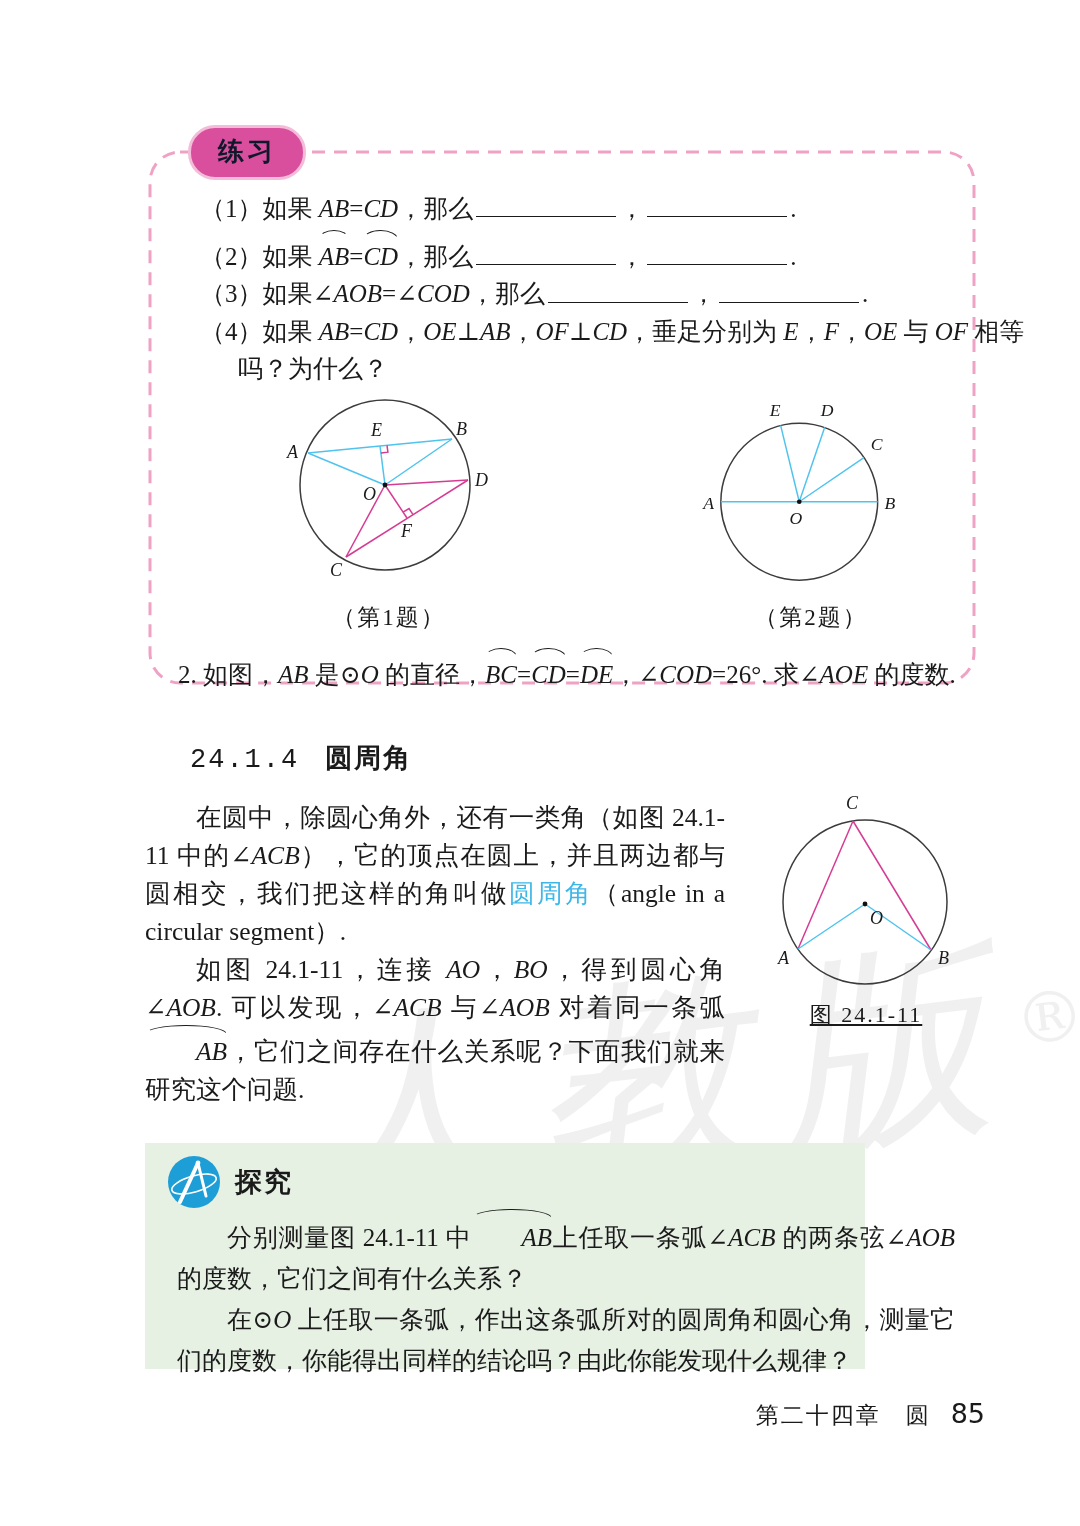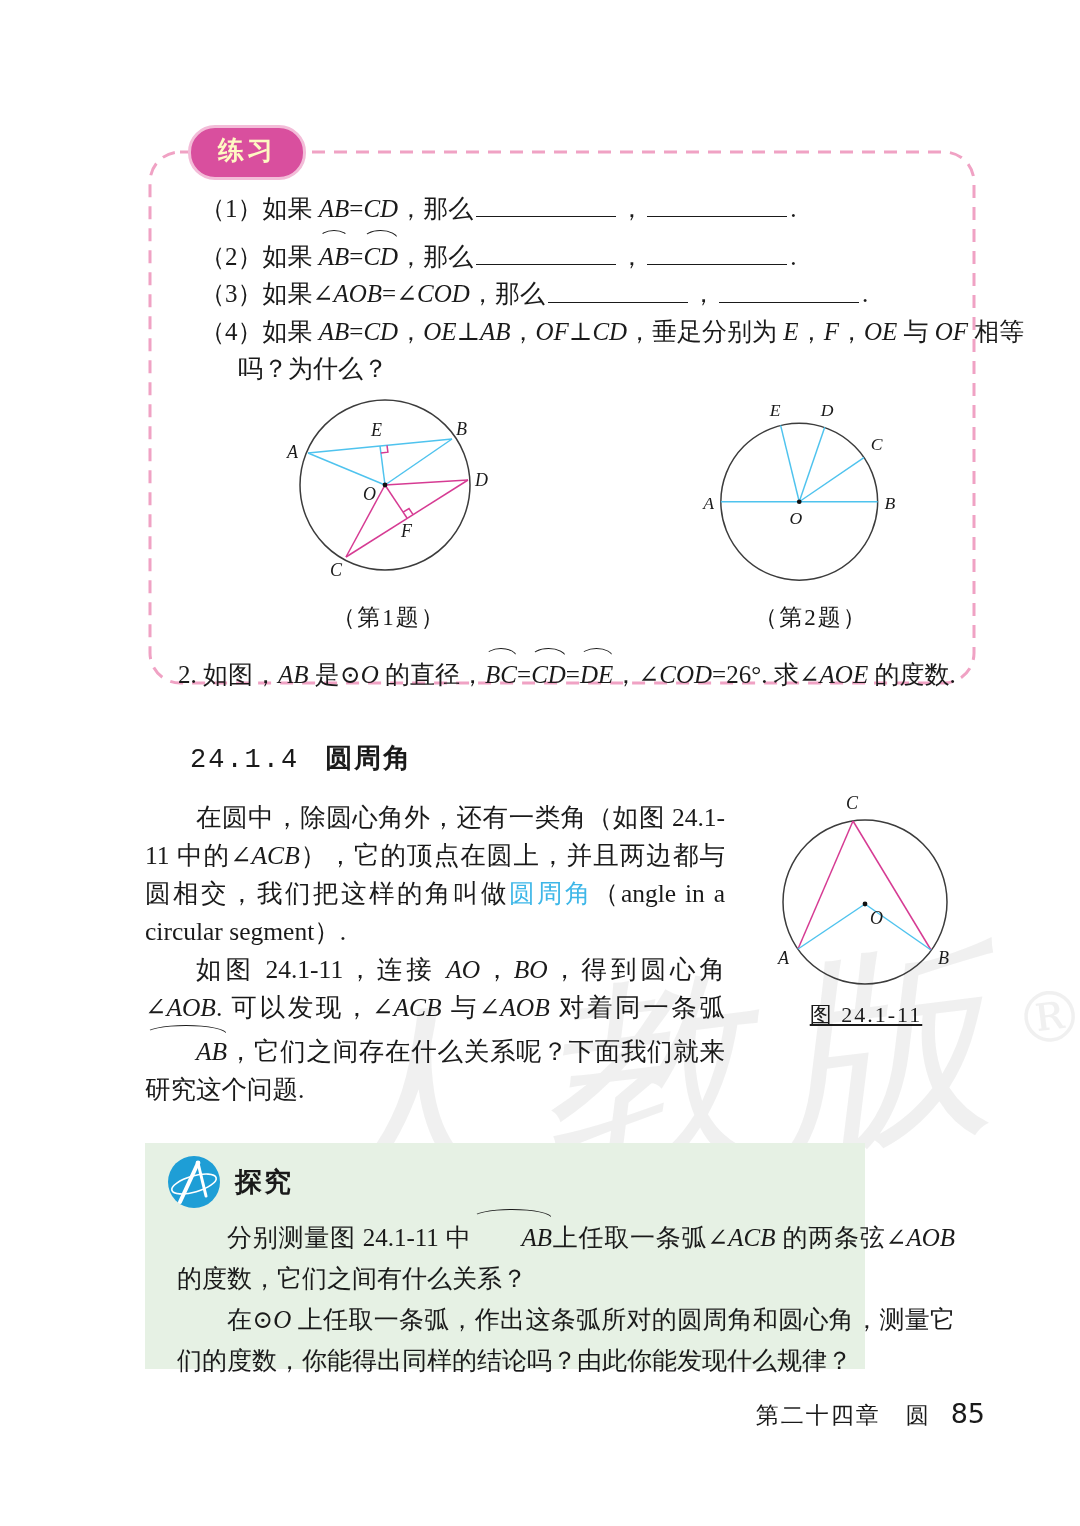--- a/index.html
+++ b/index.html
@@ -14,22 +14,22 @@
     font-family:"DejaVu Serif",serif;font-style:italic;
     font-size:215px;letter-spacing:28px;color:rgba(110,110,110,0.10);
     transform:rotate(-7deg);white-space:nowrap;pointer-events:none;
   }
   .watermark .reg{font-size:70px;vertical-align:60px;letter-spacing:0;}
   
   .practice-box{position:absolute;left:148px;top:150px;width:828px;height:535px;z-index:1;}
   .practice-border{position:absolute;left:0;top:0;width:100%;height:100%;}
   .pill{
     position:absolute;top:-25px;left:40px;
-    background:#d94f9e;color:#fef9c3;
-    font-family:Liberation Mono, monospace;font-weight:bold;
+    background:#d94f9e;color:#0f172a;
+    font-family:Liberation Serif, serif;font-weight:bold;
     font-size:26px;line-height:1;padding:11px 27px 12px;border-radius:27px;
     border:3px solid #f3bcd8;letter-spacing:3px;
   }
   .practice-content{position:absolute;left:30px;top:40px;width:775px;font-size:25px;line-height:37px;}
   .pline{white-space:nowrap;}
   .indent{margin-left:22px;}
   .indent2{margin-left:60px;}
   .q2row{padding-top:5px;}
   .m{font-style:italic;font-family:"Liberation Serif","DejaVu Serif",serif;}
   .arc{position:relative;display:inline-block;font-style:italic;margin-top:6px;}

